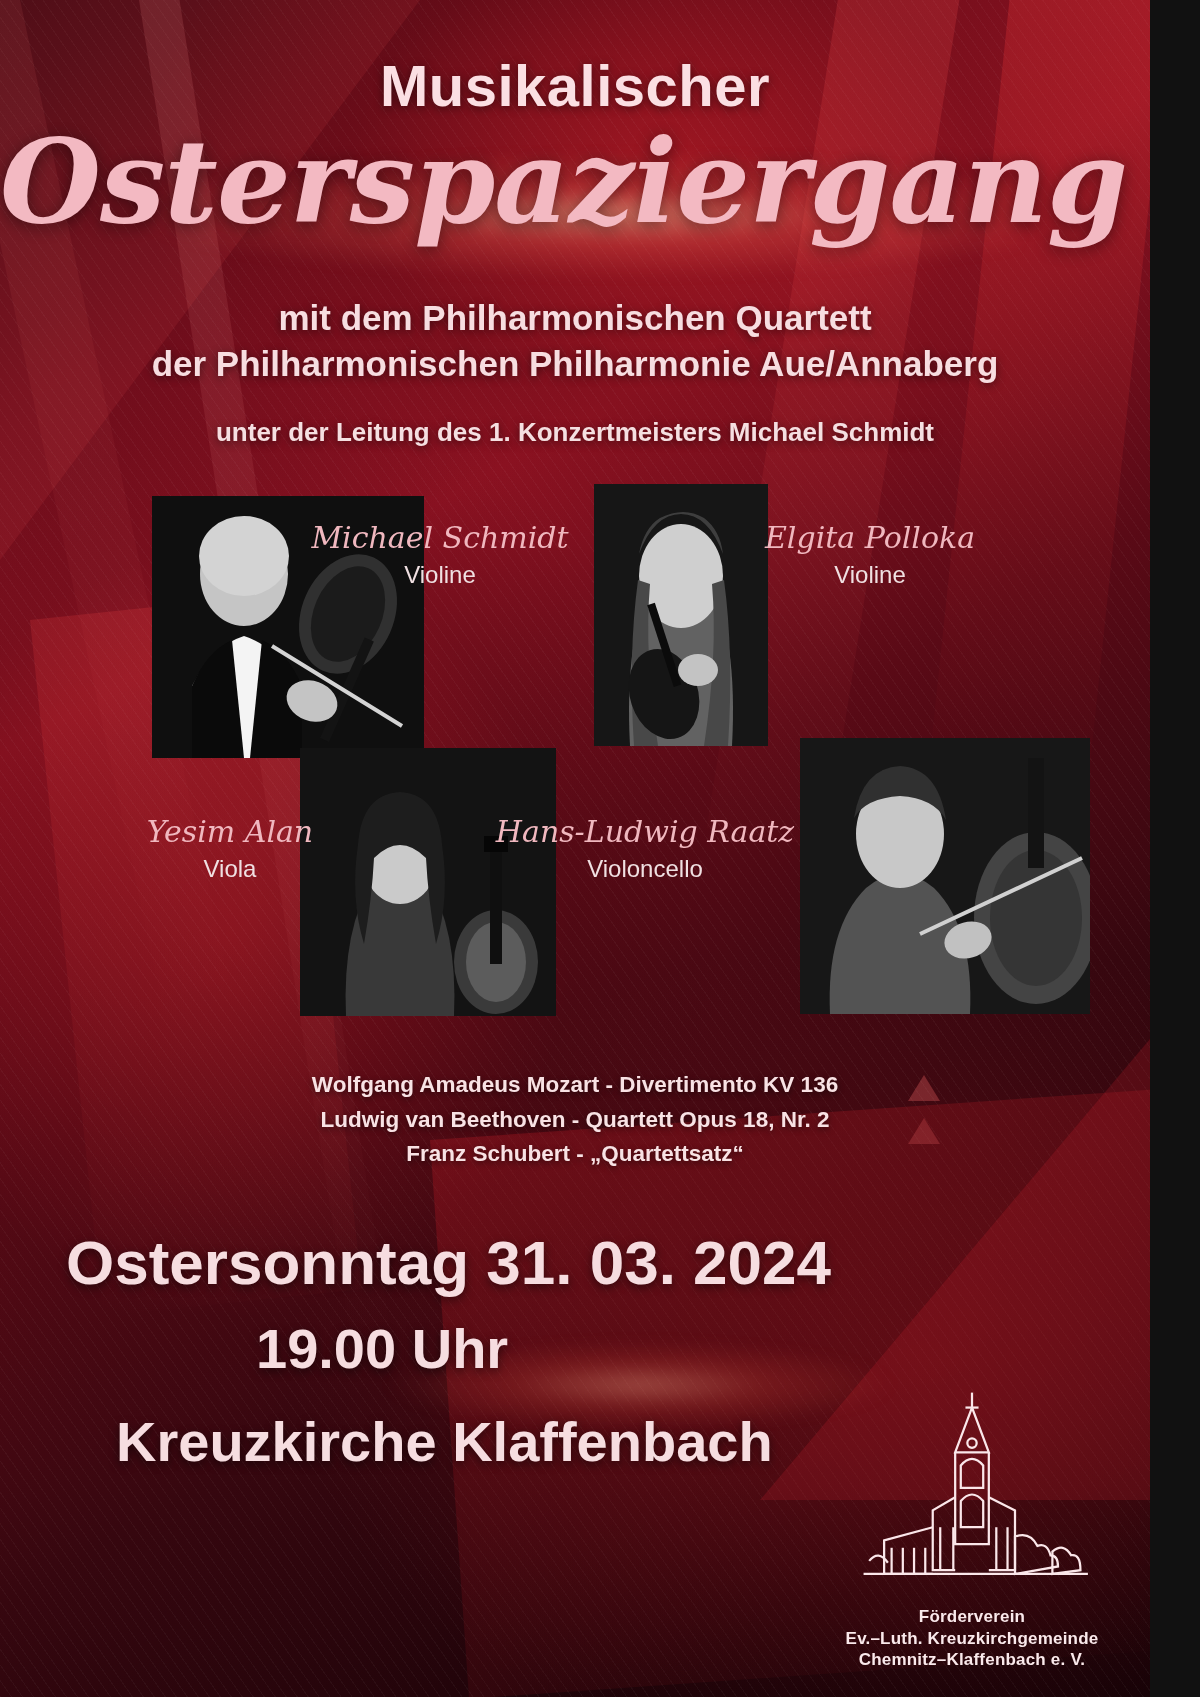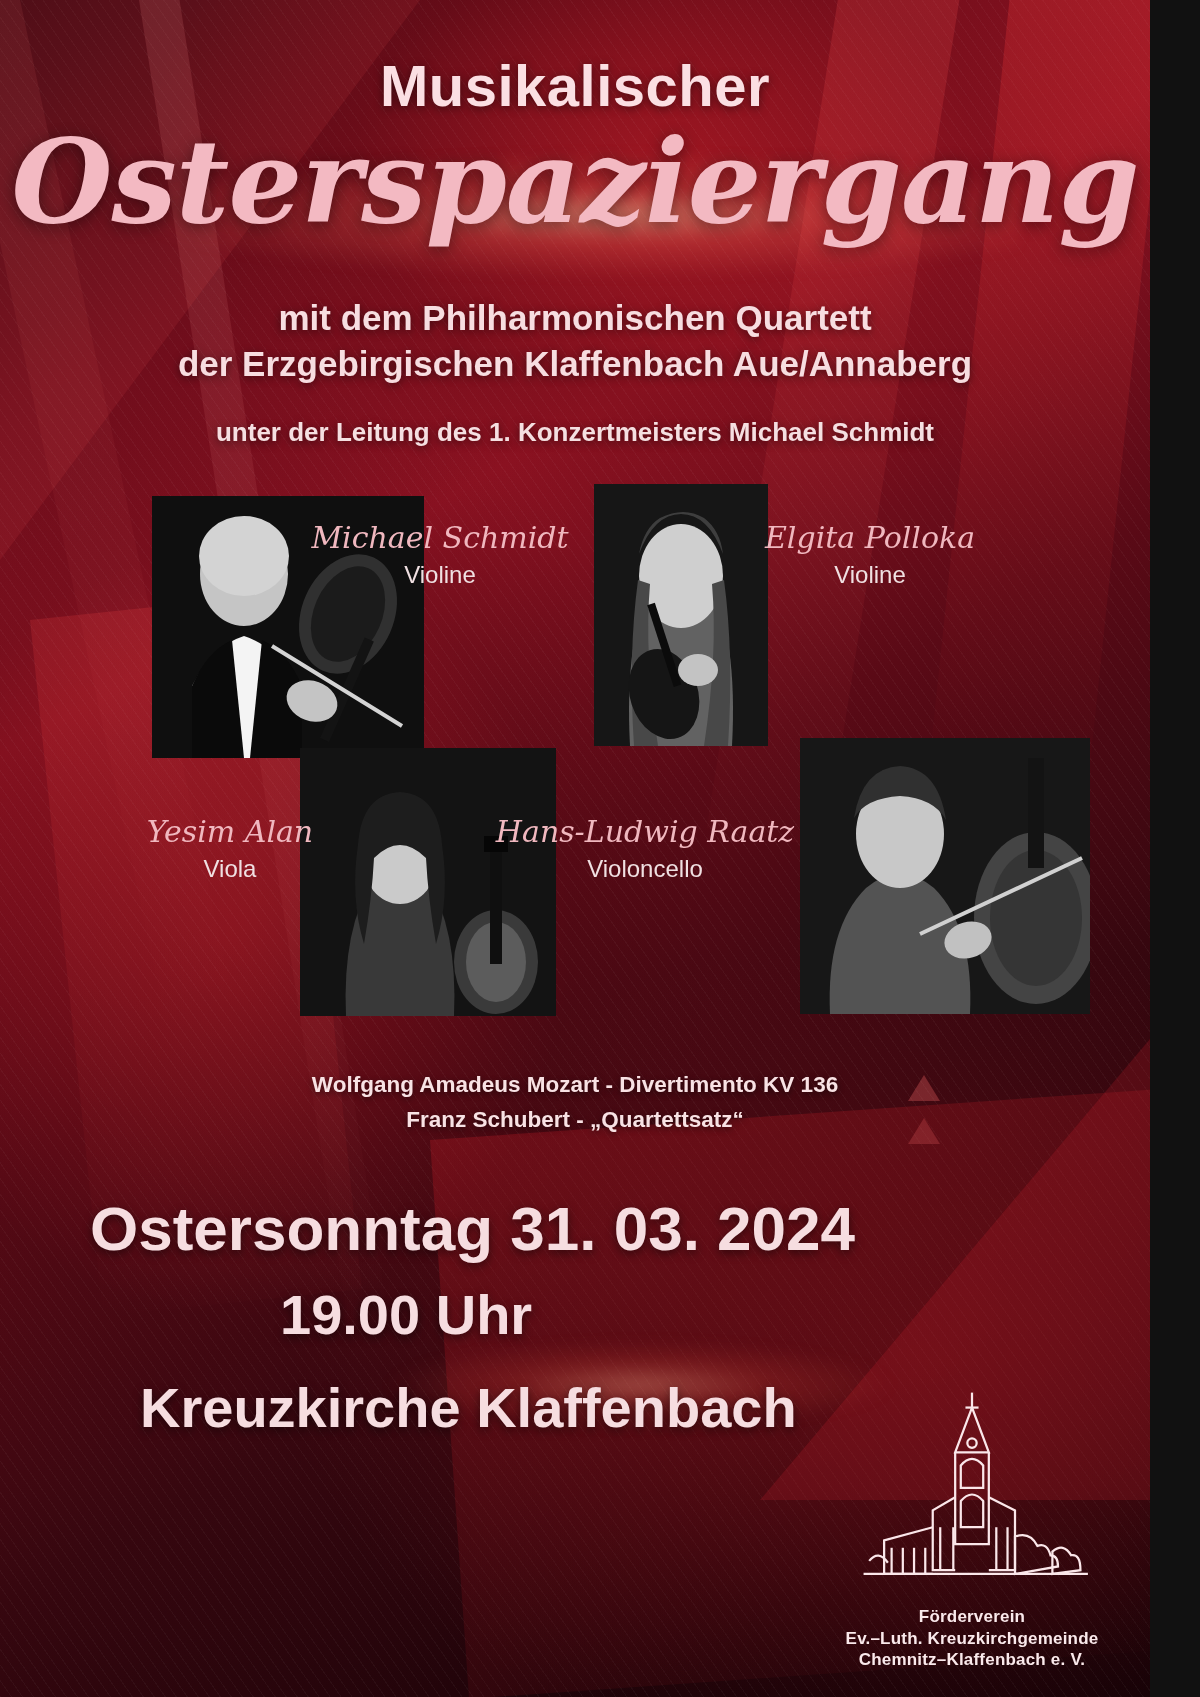--- a/index.html
+++ b/index.html
@@ -74,21 +74,21 @@
   .title-top {
     text-align: center;
     font-size: 58px;
     font-weight: bold;
     color: #fbdfe3;
     letter-spacing: 0.5px;
     padding-top: 52px;
     text-shadow: 0 2px 10px rgba(0,0,0,0.5);
   }
   .title-script {
-    text-align: center;
+    text-align: left;
     font-family: "DejaVu Serif", serif;
     font-style: italic;
     font-weight: bold;
     font-size: 116px;
     color: #f3b9c2;
     margin-top: -6px;
     letter-spacing: -1px;
     text-shadow: 0 3px 16px rgba(0,0,0,0.45);
   }
   .subtitle {
@@ -151,21 +151,21 @@
     font-size: 22.5px;
     font-weight: bold;
     color: #f8e2e4;
     line-height: 1.52;
     text-shadow: 0 2px 6px rgba(0,0,0,0.5);
   }
 
   
   .event {
     margin-top: 56px;
-    padding-left: 90px;
+    padding-left: 66px;
   }
   .event-date {
     font-size: 62px;
     font-weight: bold;
     color: #f6dde0;
     letter-spacing: 0px;
     text-shadow: 0 3px 10px rgba(0,0,0,0.5);
   }
   .event-time {
     font-size: 56px;
@@ -223,21 +223,21 @@
   <div class="glow-streak"></div>
   <div class="glow-streak2"></div>
 
   <div class="content">
 
     <div class="title-top">Musikalischer</div>
     <div class="title-script">Osterspaziergang</div>
 
     <div class="subtitle">
       <span>mit dem Philharmonischen Quartett</span>
-      <span class="line2">der Erzgebirgischen Klaffenbach Aue/Annaberg</span>
+      <span class="line2">der Philharmonischen Philharmonie Aue/Annaberg</span>
     </div>
 
     <div class="leitung">unter der Leitung des 1. Konzertmeisters Michael Schmidt</div>
 
     <div class="musicians">
 
       <div class="photo" style="left:152px; top:12px; width:272px; height:262px;">
         <div class="ph-inner" style="background:linear-gradient(145deg,#1a1a1a 0%,#2a2a2a 40%,#0d0d0d 100%);">
           <svg viewBox="0 0 272 262" width="272" height="262">
             <rect width="272" height="262" fill="#141414"></rect>
@@ -315,20 +315,21 @@
       </div>
       <div class="name-block" style="left:480px; top:330px; width:330px;">
         <div class="m-name">Hans-Ludwig Raatz</div>
         <div class="m-role">Violoncello</div>
       </div>
 
     </div>
 
     <div class="program">
       <div>Wolfgang Amadeus Mozart - Divertimento KV 136</div>
+      <div>Ludwig van Beethoven - Quartett Opus 18, Nr. 2</div>
       <div>Franz Schubert - „Quartettsatz“</div>
     </div>
 
     <div class="event">
       <div class="event-date">Ostersonntag 31. 03. 2024</div>
       <div class="event-time">19.00 Uhr</div>
       <div class="event-place">Kreuzkirche Klaffenbach</div>
     </div>
 
     <div class="logo">

